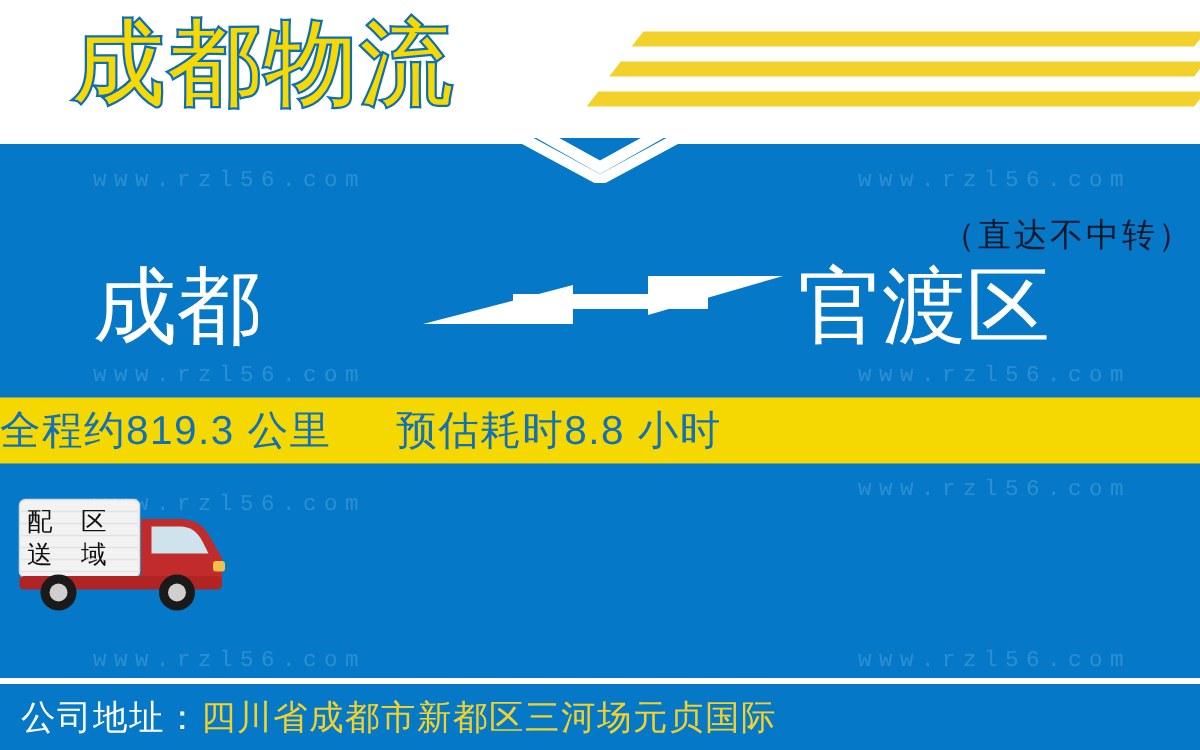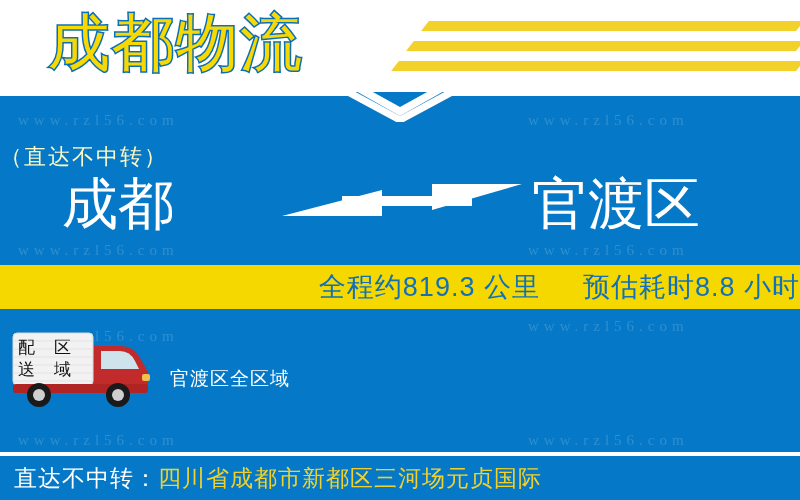--- a/index.html
+++ b/index.html
@@ -57,45 +57,46 @@
     width: 800px; height: 36px;
     z-index: 6;
   }
 
   
   .wm {
     position: absolute;
     color: rgba(255,255,255,0.16);
     font-size: 15px;
     letter-spacing: 5px;
-    font-family: Liberation Serif, serif;
+    font-family: Liberation Mono, monospace;
     white-space: nowrap;
     z-index: 2;
     pointer-events: none;
+    margin-left: 44px;
   }
 
   
   .city {
     position: absolute;
     color: #ffffff;
     font-size: 56px;
     line-height: 56px;
     font-weight: normal;
     white-space: nowrap;
     z-index: 4;
   }
   .city-origin { left: 62px; top: 176px; }
   .city-dest   { left: 532px; top: 176px; }
 
   .tag-direct {
     position: absolute;
-    left: 0; right: 17px;
+    left: 0; right: 4px;
     top: 142px;
-    text-align: left;
-    color: #fef9c3;
+    text-align: right;
+    color: #0f172a;
     font-size: 22px;
     letter-spacing: 2px;
     z-index: 4;
   }
   .tag-roundtrip {
     position: absolute;
     left: 0; right: 0;
     top: 222px;
     text-align: center;
     color: #ffffff;
@@ -111,21 +112,21 @@
   }
 
   
   .info-banner {
     position: absolute;
     left: 0; top: 265px;
     width: 800px; height: 44px;
     background: #f5d800;
     display: flex;
     align-items: center;
-    justify-content: flex-end;
+    justify-content: flex-start;
     z-index: 4;
   }
   .info-text {
     color: #1170b8;
     font-size: 27px;
     letter-spacing: 1px;
     white-space: nowrap;
   }
   .info-text .gap { display: inline-block; width: 26px; }
 
@@ -251,21 +252,20 @@
       <circle cx="31" cy="65" r="6" fill="#cfcfcf"></circle>
       <circle cx="110" cy="65" r="12" fill="#1a1a1a"></circle>
       <circle cx="110" cy="65" r="6" fill="#cfcfcf"></circle>
     </svg>
     <div style="position:absolute;left:10px;top:6px;width:72px;height:46px;display:flex;flex-direction:row;justify-content:center;align-items:center;font-size:17px;line-height:22px;color:#111;letter-spacing:2px;">
       <span>配 送</span>
       <span>区 域</span>
     </div>
   </div>
 
-  <div class="delivery-area-text">官渡区全区域</div>
 
   <div class="footer-rule"></div>
   <div class="footer">
-    <span class="footer-label">直达不中转：</span>
+    <span class="footer-label">公司地址：</span>
     <span class="footer-value">四川省成都市新都区三河场元贞国际</span>
   </div>
 
 </div>
 
 </body></html>

